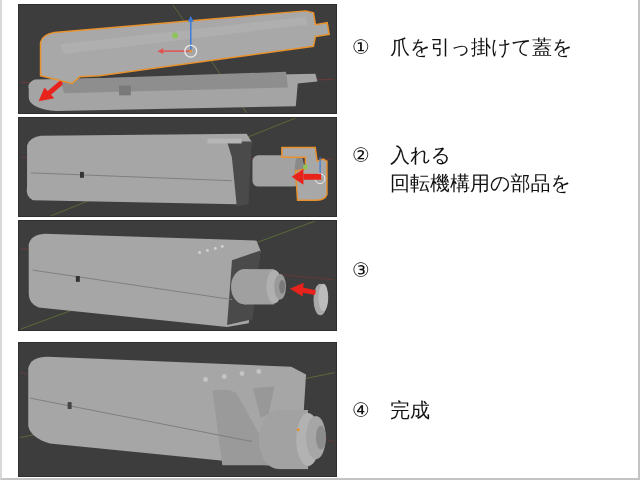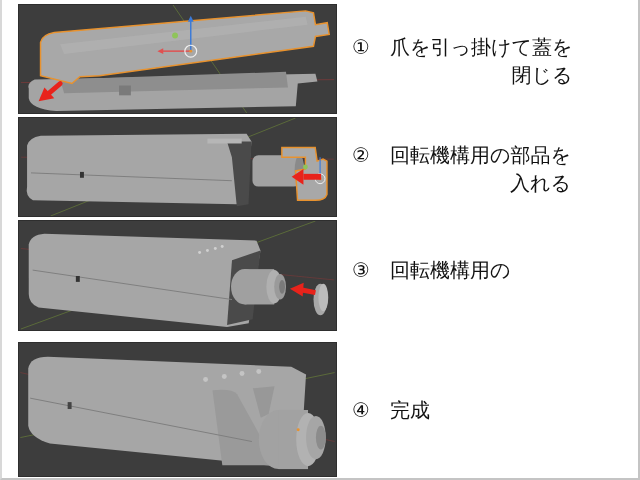--- a/index.html
+++ b/index.html
@@ -18,21 +18,21 @@
       background: #3d3d3d; overflow: hidden;
       border: 1px solid #2e2e2e; box-sizing: border-box;
     }
     .panel svg { position: absolute; left: 0; top: 0; width: 100%; height: 100%; }
     .step {
       position: absolute; left: 352px; width: 280px;
       font-size: 20px; line-height: 28px; color: #111;
     }
     .step .num { position: absolute; left: 0; top: 0; width: 30px; }
     .step .text { position: absolute; left: 38px; top: 0; white-space: nowrap; }
-    .step .text span { display: block; text-align: right; }
+    .step .text span { display: block; }
   </style>
 </head>
 <body>
 
 <div class="page-frame"></div>
 
 <div class="panel" style="top:4px;height:110px;">
   <svg viewBox="0 0 319 110">
     <line x1="155" y1="0" x2="230" y2="110" stroke="#5b6b3a" stroke-width="1"></line>
     <line x1="0" y1="79" x2="319" y2="76" stroke="#7a3a3a" stroke-width="0.8"></line>
@@ -128,36 +128,34 @@
     <ellipse cx="300" cy="96" rx="10" ry="22" fill="#a6a6a6"></ellipse>
     <ellipse cx="305" cy="96" rx="5" ry="12" fill="#8c8c8c"></ellipse>
     <circle cx="282" cy="88" r="1.5" fill="#e8922e"></circle>
   </svg>
 </div>
 
 <div class="step" style="top:33px;">
   <span class="num">①</span>
   <div class="text">
     <span>爪を引っ掛けて蓋を</span>
-    <span>閉じる</span>
   </div>
 </div>
 
 <div class="step" style="top:141px;">
   <span class="num">②</span>
   <div class="text">
+    <span>入れる</span>
     <span>回転機構用の部品を</span>
-    <span>入れる</span>
   </div>
 </div>
 
 <div class="step" style="top:256px;">
   <span class="num">③</span>
   <div class="text">
-    <span>回転機構用の</span>
   </div>
 </div>
 
 <div class="step" style="top:396px;">
   <span class="num">④</span>
   <div class="text">
     <span>完成</span>
   </div>
 </div>
 

